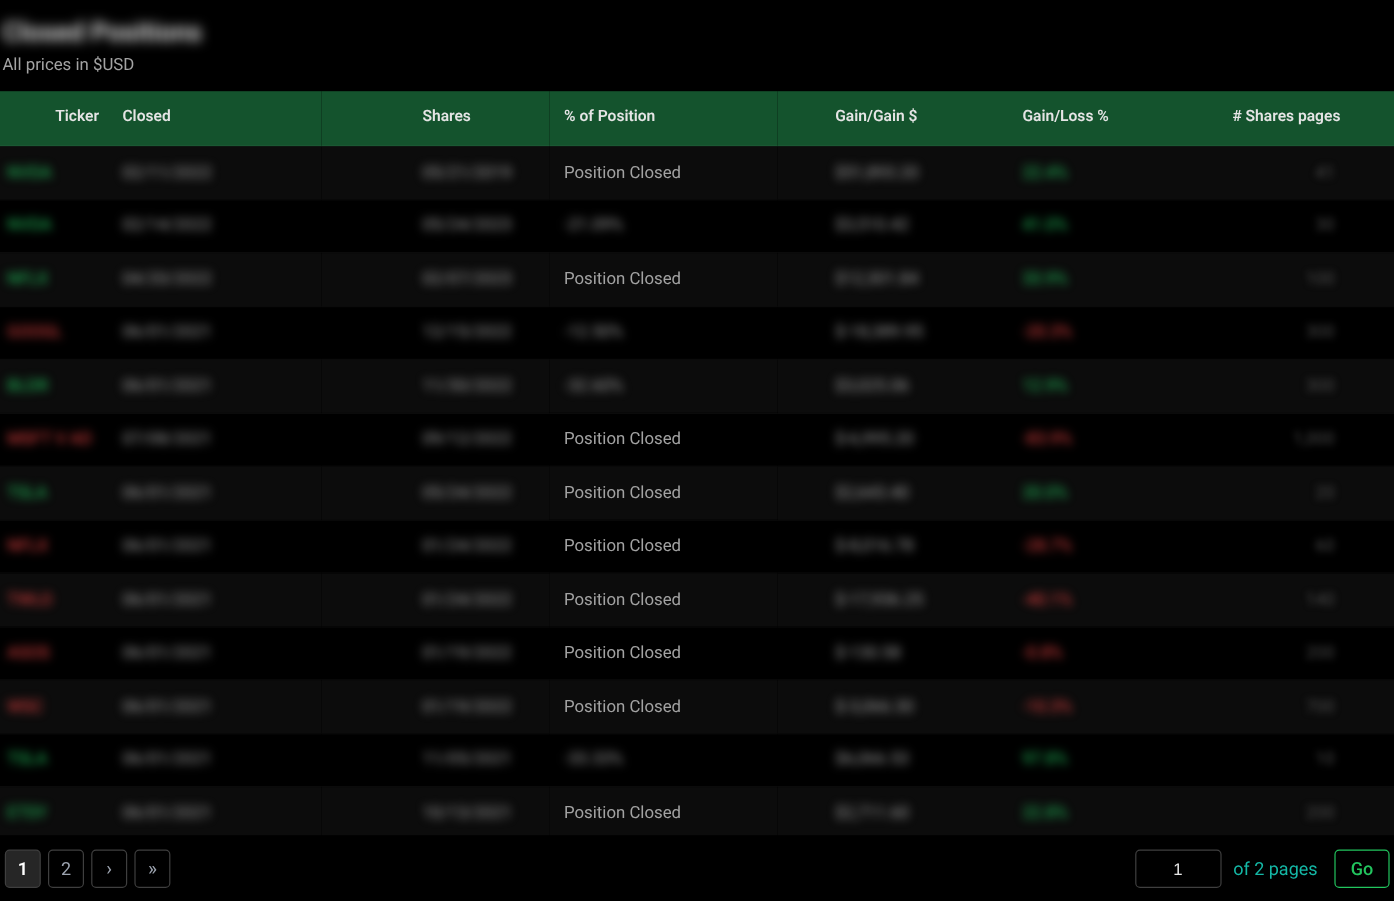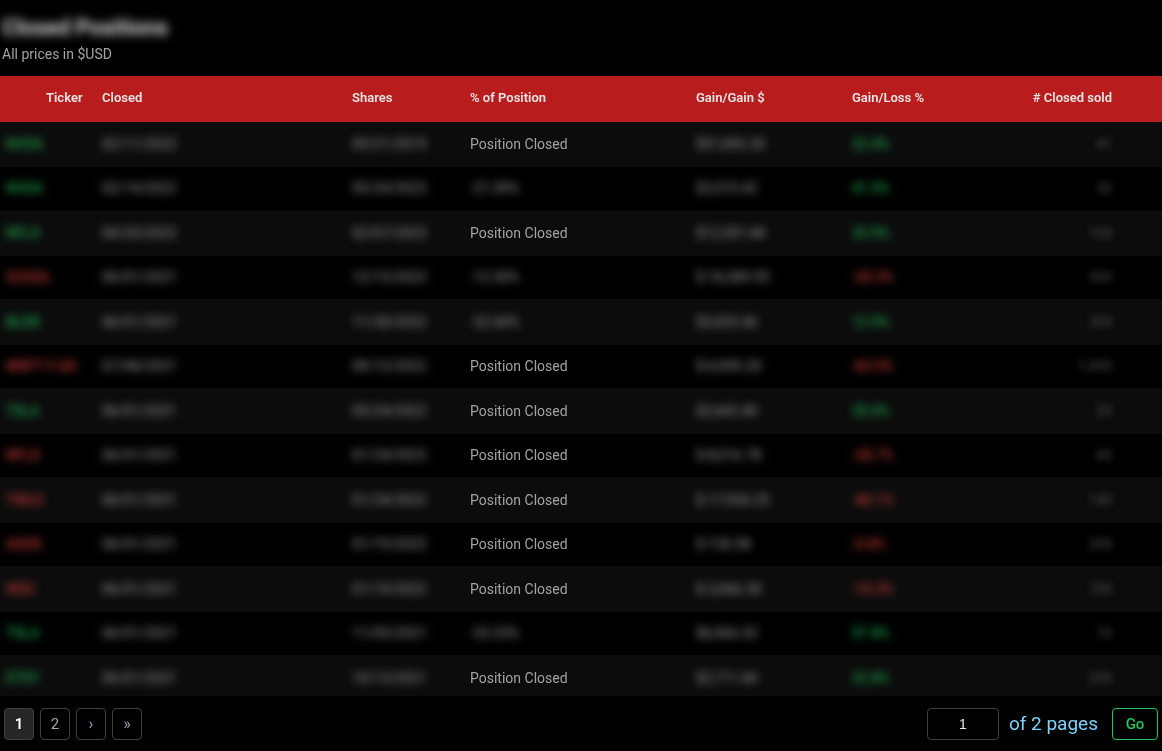--- a/index.html
+++ b/index.html
@@ -3,21 +3,21 @@
   <meta charset="utf-8">
   <style>
     * { margin:0; padding:0; box-sizing:border-box; }
     body { font-family:-apple-system,BlinkMacSystemFont,"Segoe UI",Roboto,sans-serif; background:#000; color:#d4d4d4; width:1162px; height:751px; overflow:hidden; position:relative; }
     .wrap { padding:0 0 60px 0; }
     .header { padding:15px 0 14px 0; }
     .title { font-size:22px; font-weight:600; color:#e5e5e5; filter:blur(5px); user-select:none; margin-left:2px; }
     .subtitle { font-size:14px; color:#a3a3a3; margin-top:6px; margin-left:2px; }
 
     table { width:100%; border-collapse:collapse; table-layout:fixed; }
-    thead tr { background:#b91c1c; }
+    thead tr { background:#14532d; }
     th { font-size:13px; font-weight:600; color:#e5e5e5; padding:14px 12px 16px; text-align:left; white-space:nowrap; }
 
     tbody tr { height:44.5px; border-top:1px solid rgba(255,255,255,0.045); }
     tbody tr:nth-child(odd) { background:#0c0c0c; }
     tbody tr:nth-child(even){ background:#000; }
 
     td { font-size:14px; padding:0 12px; vertical-align:middle; white-space:nowrap; }
 
     .blur   { filter:blur(4px); color:#9a9a9a; }
     .blurT  { filter:blur(4px); }
@@ -29,21 +29,21 @@
 
     
     col.c1{width:90px} col.c2{width:178px} col.c3{width:190px}
     col.c4{width:190px} col.c5{width:192px} col.c6{width:175px} col.c7{width:147px}
 
     .pager { position:absolute; bottom:0; left:0; right:0; height:55px; background:#000; display:flex; align-items:center; padding:0 4px; }
     .pgbtn { min-width:30px; height:32px; border:1px solid #3f3f3f; border-radius:4px; background:transparent; color:#9ca3af; font-size:15px; display:flex; align-items:center; justify-content:center; margin-right:6px; cursor:pointer; }
     .pgbtn.active { background:#262626; color:#fff; font-weight:600; }
     .gap { flex:1; }
     .pageinput { width:72px; height:32px; border:1px solid #3f3f3f; border-radius:4px; background:transparent; color:#e5e5e5; font-size:14px; text-align:center; margin-right:10px; }
-    .ofpages { font-size:19px; color:#7dd3fc; margin-right:14px; }
+    .ofpages { font-size:15px; color:#14b8a6; margin-right:14px; }
     .gobtn { width:46px; height:32px; border:1px solid #22c55e; border-radius:4px; background:transparent; color:#22c55e; font-size:15px; font-weight:500; cursor:pointer; display:flex; align-items:center; justify-content:center; }
     .chev, .dbl { font-size:16px; line-height:1; }
   </style>
 </head>
 <body>
 
 <div class="wrap">
   <div class="header">
     <div class="title">Closed Positions</div>
     <div class="subtitle">All prices in $USD</div>
@@ -60,21 +60,21 @@
         <col class="c7">
       </colgroup>
     <thead>
       <tr>
         <th style="padding-left:46px">Ticker</th>
         <th>Closed</th>
         <th style="padding-left:84px">Shares</th>
         <th>% of Position</th>
         <th style="padding-left:48px">Gain/Gain $</th>
         <th>Gain/Loss %</th>
-        <th style="text-align:right;padding-right:50px"># Closed sold</th>
+        <th style="text-align:right;padding-right:50px"># Shares pages</th>
       </tr>
     </thead>
     <tbody id="tbody">
         <tr>
           <td class="blurT green" style="padding-left:6px">NVDA</td>
           <td class="blur">02/11/2022</td>
           <td class="blur" style="padding-left:84px">05/21/2019</td>
           <td class="pos">Position Closed</td>
           <td class="blur" style="padding-left:48px">$51,893.20</td>
           <td class="blurT green">22.4%</td>

